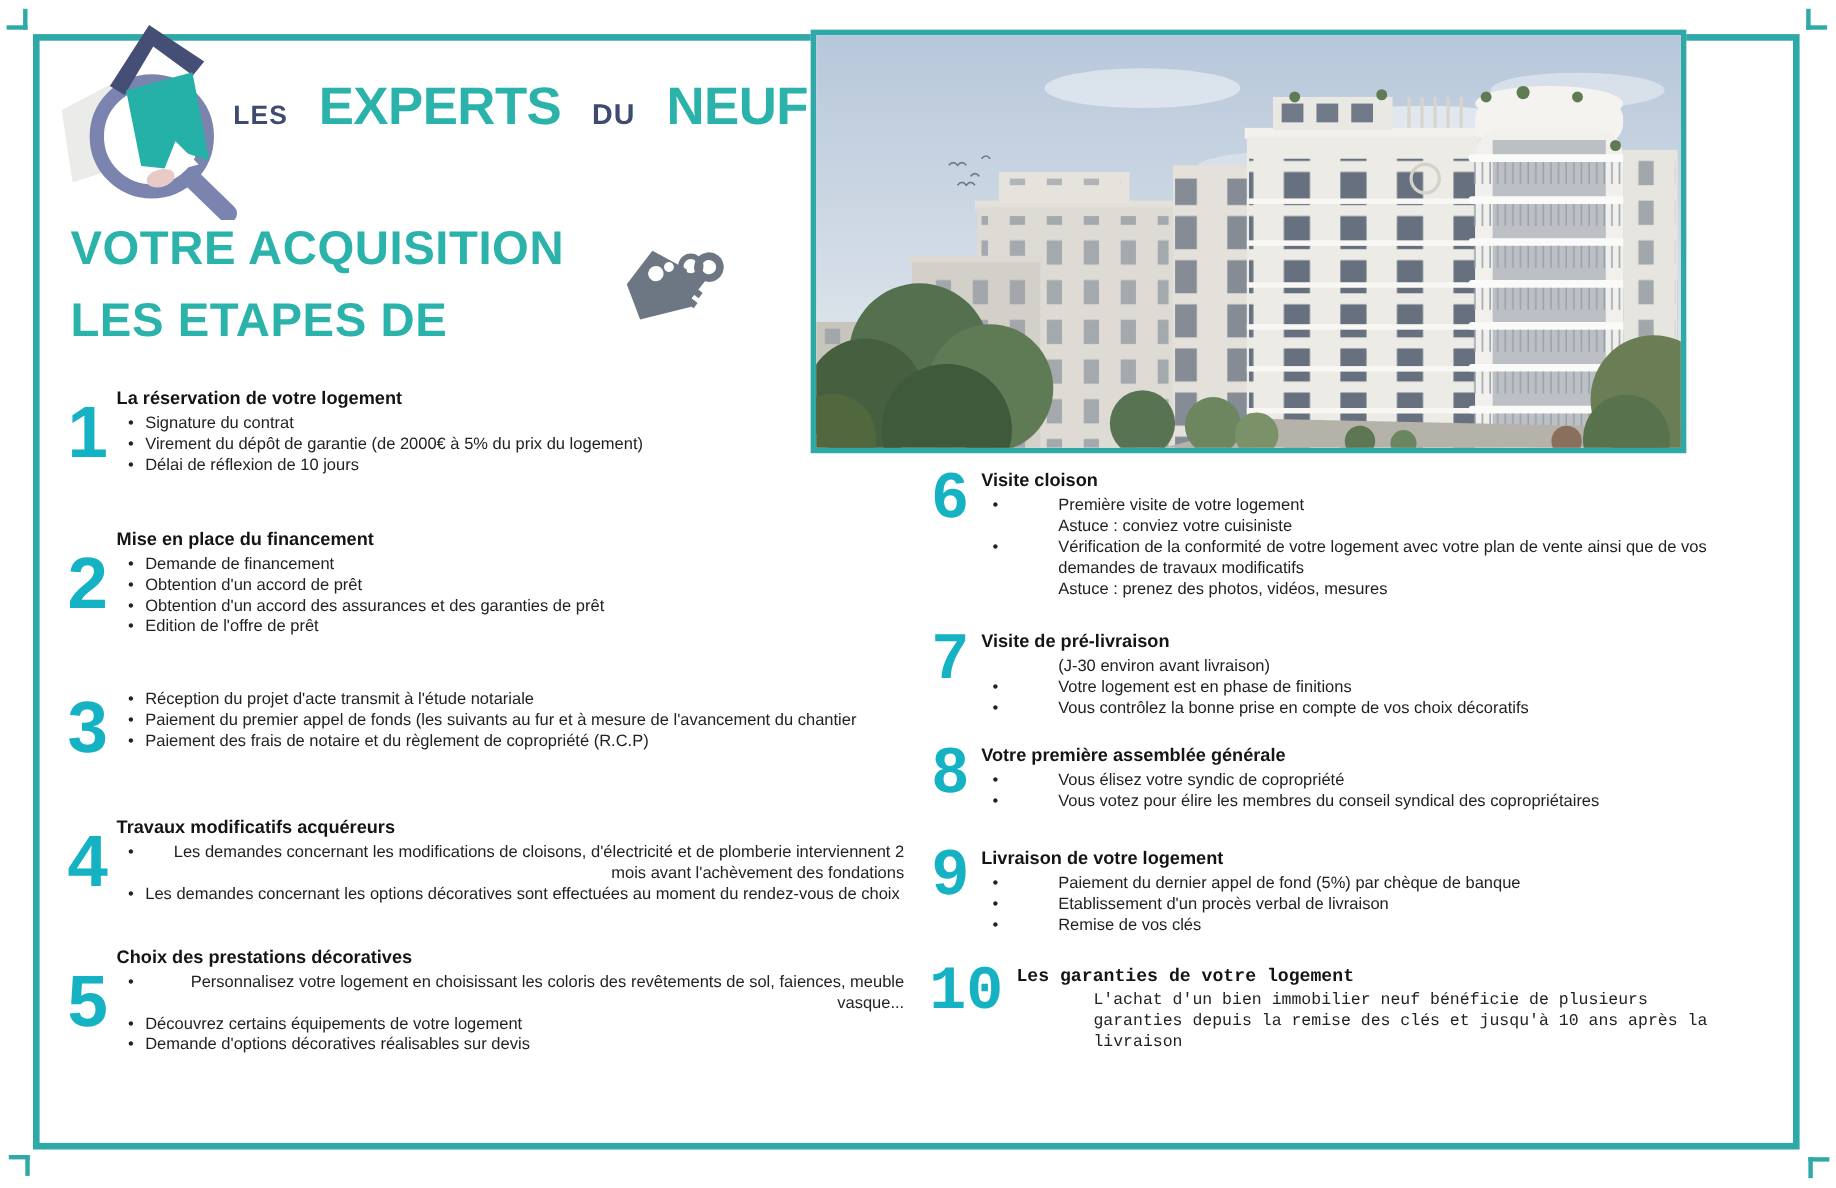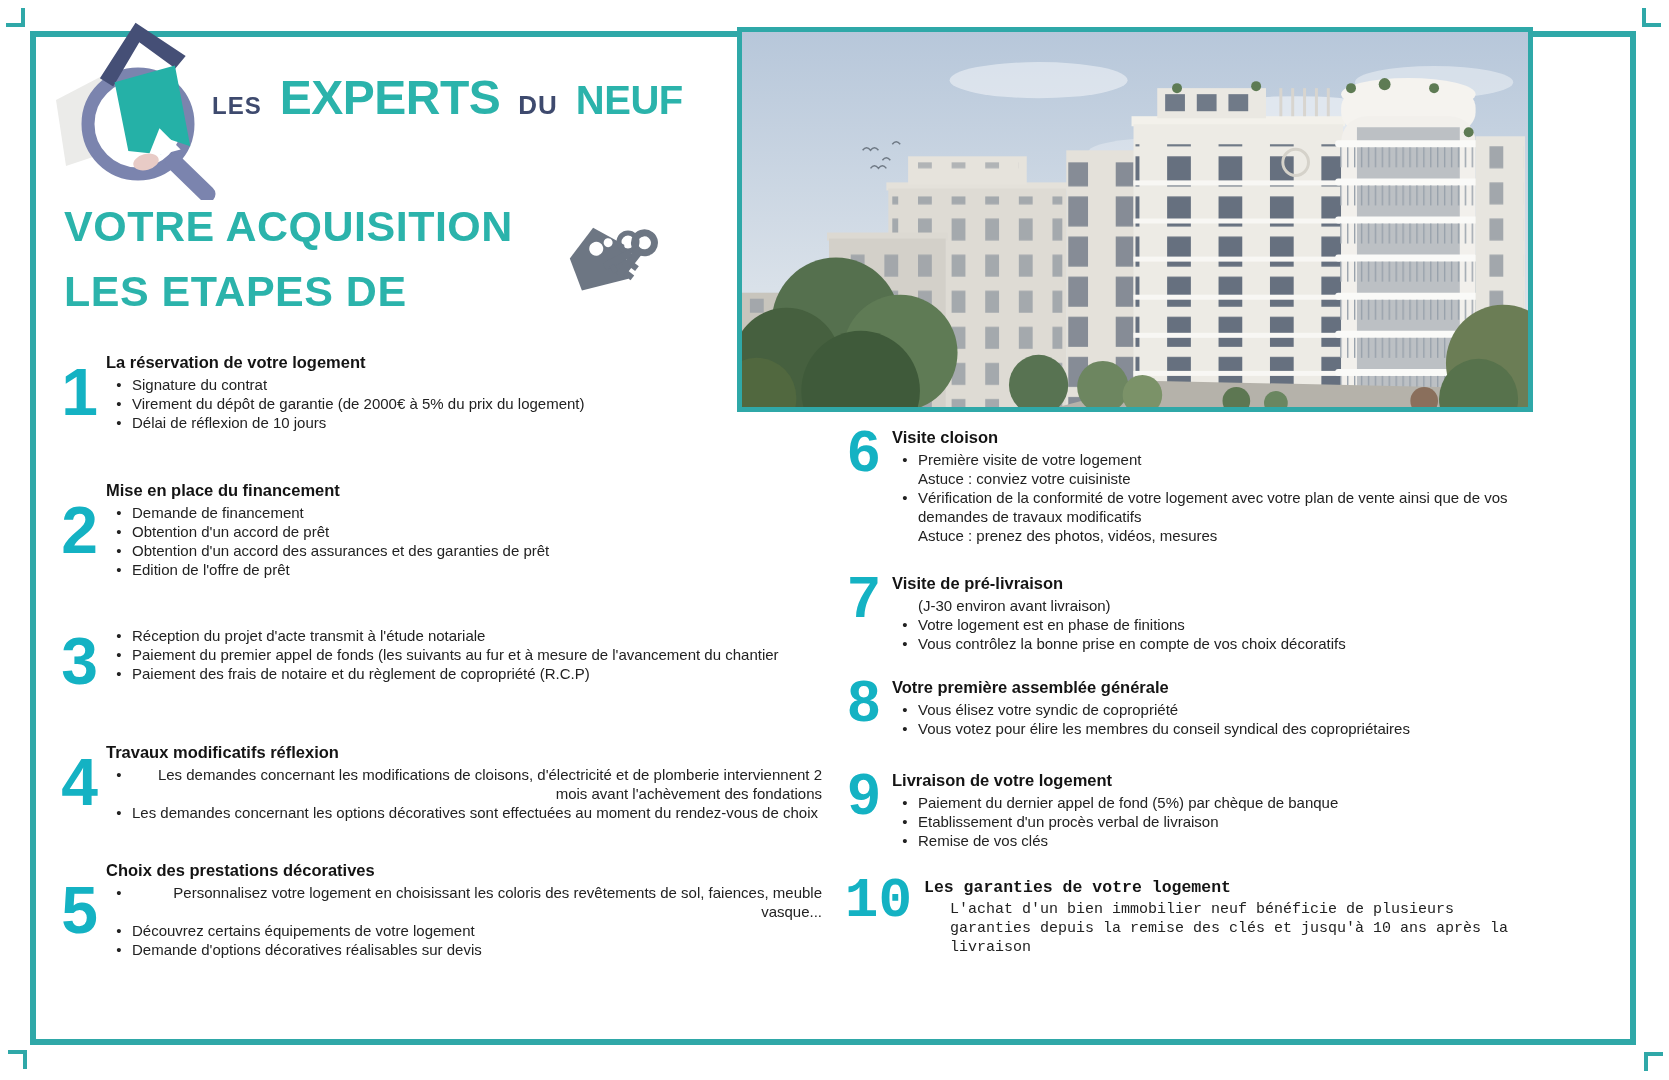--- a/index.html
+++ b/index.html
@@ -15,45 +15,45 @@
           font-family:"Liberation Sans",sans-serif;color:var(--text);}
   .frame{position:absolute;left:30px;top:31px;width:1606px;height:1014px;
          border:6px solid var(--frame);box-sizing:border-box;}
   .mark{position:absolute;width:19px;height:19px;box-sizing:border-box;border-color:var(--frame);}
   #mark-tl{left:6px;top:8px;border-right:4px solid var(--frame);border-bottom:4px solid var(--frame);}
   #mark-tr{left:1642px;top:8px;border-left:4px solid var(--frame);border-bottom:4px solid var(--frame);}
   #mark-bl{left:8px;top:1050px;border-right:4px solid var(--frame);border-top:4px solid var(--frame);}
   #mark-br{left:1644px;top:1052px;border-left:4px solid var(--frame);border-top:4px solid var(--frame);}
 
   .logo{position:absolute;left:50px;top:0;width:170px;height:200px;z-index:3;}
-  .brand{position:absolute;left:212px;top:70px;display:flex;align-items:baseline;gap:18px;z-index:3;}
+  .brand{position:absolute;left:212px;top:70px;display:flex;align-items:baseline;gap:28px;z-index:3;}
   .brand .w1{font-size:24px;font-weight:bold;color:var(--navy);letter-spacing:1px;}
   .brand .w2{font-size:48px;font-weight:bold;color:var(--teal);letter-spacing:-0.5px;}
   .brand .w3{font-size:26px;font-weight:bold;color:var(--navy);letter-spacing:1px;}
-  .brand .w4{font-size:40px;font-weight:bold;color:var(--teal);letter-spacing:-0.5px;}
+  .brand .w4{font-size:48px;font-weight:bold;color:var(--teal);letter-spacing:-0.5px;}
 
   .title{position:absolute;left:64px;top:194px;z-index:2;color:var(--teal);
          font-weight:bold;font-size:43px;line-height:65px;letter-spacing:0.5px;}
   .keys{position:absolute;left:556px;top:216px;width:122px;height:86px;}
 
   .photo{position:absolute;left:737px;top:27px;width:796px;height:385px;
          border:5px solid var(--frame);box-sizing:border-box;background:#dfe7ee;}
   .photo svg{display:block;width:100%;height:100%;}
 
   .step{position:absolute;display:flex;}
   .num{font-weight:bold;color:var(--cyan);text-align:right;flex:none;}
   .left-col .num{width:54px;font-size:66px;line-height:70px;margin-right:8px;align-self:center;}
   .right-col .num{width:58px;font-size:58px;line-height:60px;margin-right:12px;margin-top:-6px;}
   #step-10 .num{width:80px;font-size:56px;}
   .heading{font-weight:bold;font-size:16.5px;line-height:21px;margin-bottom:2px;color:#141414;}
   ul.items{list-style:none;margin:0;padding:0;}
   li.item{display:flex;line-height:19px;font-size:15px;color:#222;}
   .dot{width:26px;text-align:center;flex:none;}
   .left-col .txt{max-width:690px;text-align:right;}
-  .right-col .txt{max-width:620px;}
+  .right-col .txt{max-width:620px;margin-left:44px;}
 
   #step-1{left:44px;top:352px;width:780px;}
   #step-2{left:44px;top:480px;width:780px;}
   #step-3{left:44px;top:626px;width:800px;}
   #step-4{left:44px;top:742px;width:800px;}
   #step-5{left:44px;top:860px;width:800px;}
   #step-6{left:822px;top:427px;width:740px;}
   #step-7{left:822px;top:573px;width:740px;}
   #step-8{left:822px;top:677px;width:740px;}
   #step-9{left:822px;top:770px;width:740px;}
@@ -318,21 +318,21 @@
           <li class="item">
             <span class="dot">•</span>
             <span class="txt">Paiement des frais de notaire et du règlement de copropriété (R.C.P)</span>
           </li>
         </ul>
       </div>
   </div>
   <div class="step left-col" id="step-4">
     <div class="num">4</div>
     <div class="body">
-        <div class="heading">Travaux modificatifs réflexion</div>
+        <div class="heading">Travaux modificatifs acquéreurs</div>
       <ul class="items">
 
       <li class="item">
             <span class="dot">•</span>
             <span class="txt">Les demandes concernant les modifications de cloisons, d'électricité et de plomberie interviennent 2 mois avant l'achèvement des fondations</span>
           </li>
           <li class="item">
             <span class="dot">•</span>
             <span class="txt">Les demandes concernant les options décoratives sont effectuées au moment du rendez-vous de choix</span>
           </li>

